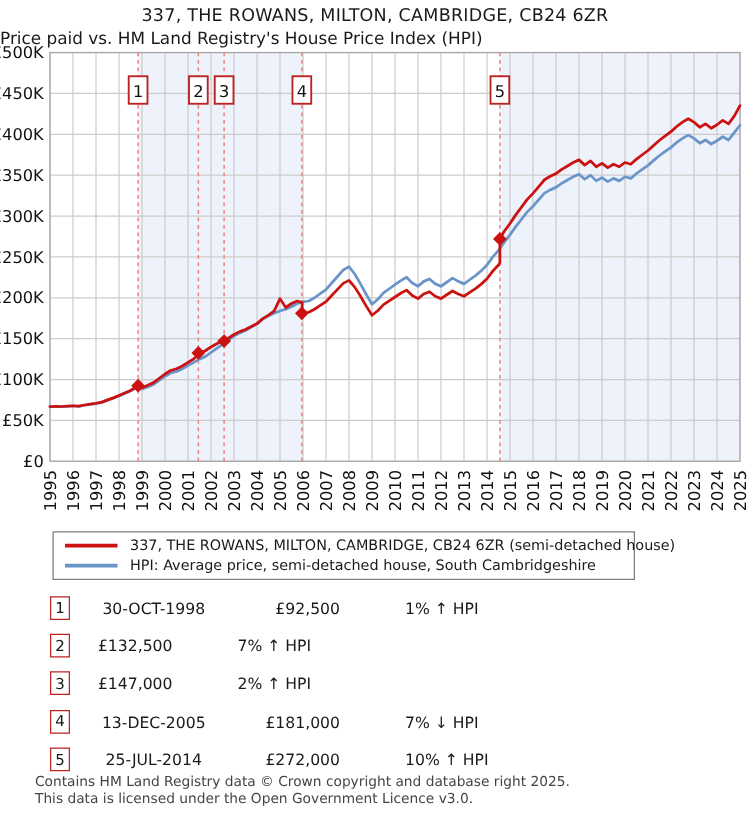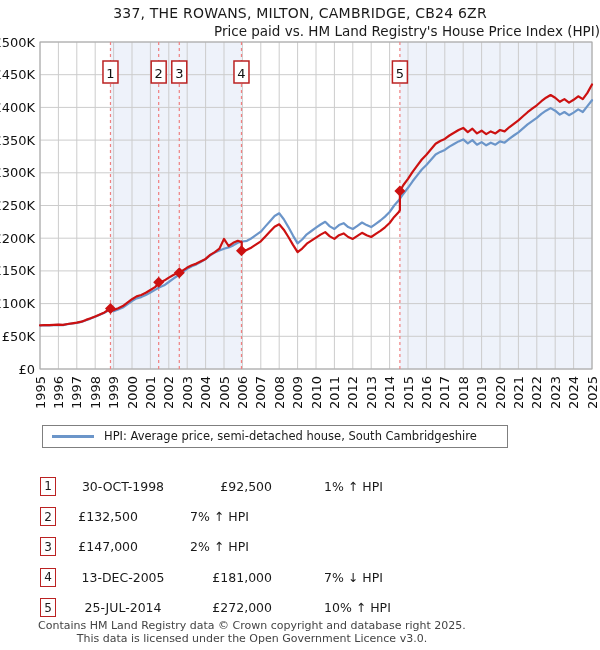--- a/index.html
+++ b/index.html
@@ -1,35 +1,35 @@
 <!DOCTYPE html>
 <html><head>
 <meta charset="utf-8">
 <style>
   html,body{margin:0;padding:0;background:#ffffff;}
   body{width:600px;height:650px;position:relative;overflow:hidden;
        font-family:"DejaVu Sans","Liberation Sans",sans-serif;color:#1a1a1a;}
   .title{position:absolute;top:5px;left:0;width:600px;text-align:center;
          font-size:14px;letter-spacing:0.2px;}
-  .subtitle{position:absolute;top:23px;left:0;width:600px;text-align:right;font-size:13.5px;}
+  .subtitle{position:absolute;top:23px;left:0;width:600px;text-align:left;font-size:13.5px;}
   #chart-svg{position:absolute;top:0;left:0;}
   #chart-svg text{font-family:"DejaVu Sans","Liberation Sans",sans-serif;fill:#111111;}
   .legend{position:absolute;left:42px;top:425px;width:464px;border:1.5px solid #7f7f7f;
           background:#ffffff;padding:2px 0 3px 0;}
   .legend-row{display:flex;align-items:center;height:16px;}
   .swatch{display:inline-block;width:42px;height:3px;margin:0 10px 0 9px;flex:0 0 auto;}
   .legend-label{font-size:11.5px;white-space:nowrap;}
   .sales-table{position:absolute;left:0;top:471px;width:600px;}
   .t-row{display:flex;align-items:center;height:30.4px;padding-left:40px;}
   .t-num{display:inline-flex;align-items:center;justify-content:center;width:14px;height:17px;
          border:1.5px solid #bb2222;background:#ffffff;font-size:12px;flex:0 0 auto;}
   .t-date{width:134px;text-align:center;font-size:12.5px;}
   .t-price{width:82px;text-align:right;font-size:12.5px;}
   .t-hpi{margin-left:52px;font-size:12.5px;}
-  .footer{position:absolute;left:38px;top:619px;font-size:11px;line-height:13px;color:#444444;text-align:center;}
+  .footer{position:absolute;left:28px;top:619px;font-size:11px;line-height:13px;color:#444444;}
 </style>
 </head>
 <body>
 
 <div class="title">337, THE ROWANS, MILTON, CAMBRIDGE, CB24 6ZR</div>
 <div class="subtitle">Price paid vs. HM Land Registry's House Price Index (HPI)</div>
 
 <svg id="chart-svg" width="600" height="420" viewBox="0 0 600 420">
     <rect x="110.47199999999866" y="42" width="131.192000000002" height="327" fill="#eef2fa"></rect>
     <rect x="399.903999999999" y="42" width="192.09600000000103" height="327" fill="#eef2fa"></rect>
@@ -137,20 +137,24 @@
     <text x="504.5" y="376" text-anchor="end" font-size="13px" transform="rotate(-90 504.5 376)">2020</text>
     <text x="522.9000000000001" y="376" text-anchor="end" font-size="13px" transform="rotate(-90 522.9000000000001 376)">2021</text>
     <text x="541.3" y="376" text-anchor="end" font-size="13px" transform="rotate(-90 541.3 376)">2022</text>
     <text x="559.7" y="376" text-anchor="end" font-size="13px" transform="rotate(-90 559.7 376)">2023</text>
     <text x="578.1" y="376" text-anchor="end" font-size="13px" transform="rotate(-90 578.1 376)">2024</text>
     <text x="596.5" y="376" text-anchor="end" font-size="13px" transform="rotate(-90 596.5 376)">2025</text>
   </svg>
 
 <div class="legend">
   <div class="legend-row">
+    <span class="swatch" style="background: rgb(204, 17, 17);"></span>
+    <span class="legend-label">337, THE ROWANS, MILTON, CAMBRIDGE, CB24 6ZR (semi-detached house)</span>
+  </div>
+  <div class="legend-row">
     <span class="swatch" style="background: rgb(107, 149, 201);"></span>
     <span class="legend-label">HPI: Average price, semi-detached house, South Cambridgeshire</span>
   </div>
 </div>
 
 <div class="sales-table" id="sales-rows">
     <div class="t-row">
       <span class="t-num">1</span>
       <span class="t-date">30-OCT-1998</span>
       <span class="t-price">£92,500</span>

